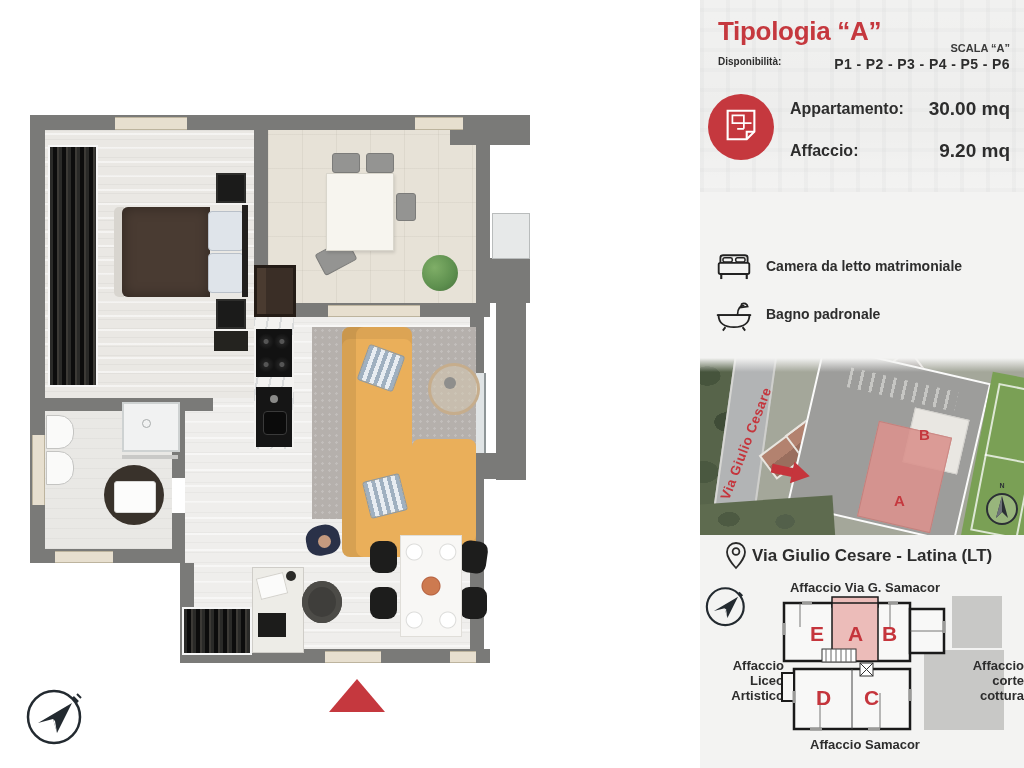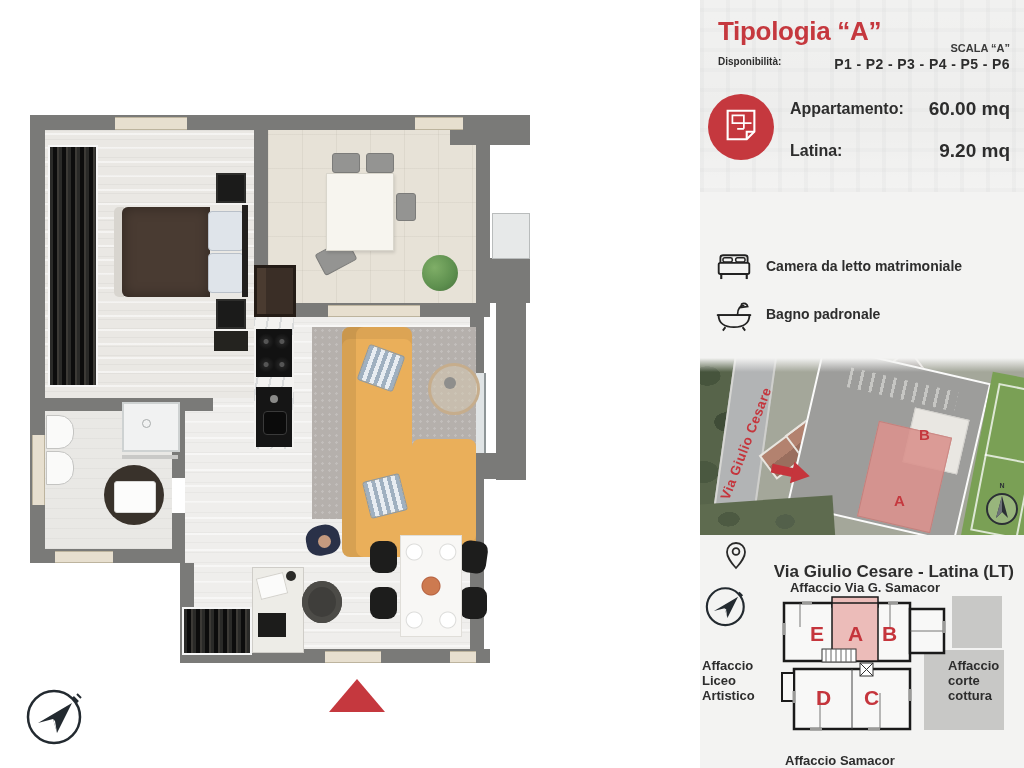--- a/index.html
+++ b/index.html
@@ -53,22 +53,22 @@
   .m-hedge{left:-6px;top:142px;width:140px;height:42px;background:#5e6b4f;transform:rotate(-4deg);
     background-image:radial-gradient(18px 12px at 25% 40%,#4d5a42 60%,transparent 61%),
       radial-gradient(16px 12px at 65% 55%,#53604a 60%,transparent 61%);}
   .m-street{left:-34px;top:78px;width:160px;text-align:center;font-size:13.5px;font-weight:bold;
     color:#c5353c;transform:rotate(-69deg);letter-spacing:.5px;white-space:nowrap;}
   .m-fade{left:0;top:0;width:324px;height:14px;background:linear-gradient(180deg,#f3f3f2,rgba(243,243,242,0));}
   .m-compassN{left:0;top:-9px;width:36px;text-align:center;font-size:7px;font-weight:bold;color:#2b2f35;}
 
   
   .addr-row{left:0;top:535px;width:324px;height:42px;}
-  .addr-text{left:52px;top:27px;width:262px;text-align:right;font-size:17px;font-weight:bold;}
-  .aff{font-size:13px;font-weight:bold;line-height:15px;}
+  .addr-text{left:52px;top:11px;width:262px;text-align:left;font-size:17px;font-weight:bold;}
+  .aff{font-size:13px;font-weight:bold;line-height:15px;text-align:right;}
   .gray-block{background:#c8c8c6;}
 
   
   #plan{left:30px;top:115px;width:512px;height:562px;}
   .wall{background:#7a7a78;}
   .floor-wood{background:#eae8e4;
     background-image:repeating-linear-gradient(0deg,rgba(255,255,255,.5) 0 2px,transparent 2px 14px),
       repeating-linear-gradient(0deg,rgba(120,120,115,.07) 0 1px,transparent 1px 9px);}
   .floor-wood-light{background:#efeeec;
     background-image:repeating-linear-gradient(0deg,rgba(255,255,255,.5) 0 2px,transparent 2px 16px),
@@ -231,22 +231,22 @@
     <div class="abs plan-badge">
       <span>
         <svg width="42" height="42" viewBox="0 0 44 44">
           <path d="M8 7 h28 v22 l-8 8 H8 Z" fill="none" stroke="#ffffff" stroke-width="2.2"></path>
           <path d="M36 29 l-8 0 0 8" fill="none" stroke="#ffffff" stroke-width="2.2"></path>
           <path d="M13 12 h12 v8 h-12 z M25 12 v14 M13 20 h6 M25 20 h8 M18 26 h7" fill="none" stroke="#ffffff" stroke-width="1.8"></path>
         </svg>
       </span>
     </div>
     <div class="abs metric-label" style="top:100px;">Appartamento:</div>
-    <div class="abs metric-value" style="top:98px;">60.00 mq</div>
-    <div class="abs metric-label" style="top:142px;">Latina:</div>
+    <div class="abs metric-value" style="top:98px;">30.00 mq</div>
+    <div class="abs metric-label" style="top:142px;">Affaccio:</div>
     <div class="abs metric-value" style="top:140px;">9.20 mq</div>
 
     <div class="abs feature-row" style="top:294px;">
       <div class="abs feature-icon">
         <svg width="42" height="36" viewBox="0 0 48 42">
           <path d="M6 20 h36 c0 9 -7 14 -18 14 s-18 -5 -18 -14 z" fill="none" stroke="#222" stroke-width="2.2"></path>
           <line x1="4" y1="20" x2="44" y2="20" stroke="#222" stroke-width="2.2"></line>
           <path d="M14 34 l-3 4 M34 34 l3 4" stroke="#222" stroke-width="2.2" fill="none"></path>
           <path d="M28 20 c0 -8 4 -12 8 -11" fill="none" stroke="#222" stroke-width="2"></path>
           <path d="M33 7 a4.5 4.5 0 0 1 7 3 l-8 1 z" fill="none" stroke="#222" stroke-width="2"></path>
@@ -325,21 +325,21 @@
           <circle cx="30" cy="32" r="26" fill="none" stroke="#232a30" stroke-width="3"></circle>
           <polygon points="14,38 48,18 33,48 29,34" fill="#232a30"></polygon>
           <polygon points="29,34 33,48 31,36" fill="#ffffff"></polygon>
           <line x1="49" y1="12" x2="54" y2="17" stroke="#232a30" stroke-width="3"></line>
         </svg>
       </div>
 
       <div class="abs aff" style="left:85px;top:3px;width:160px;text-align:center;">Affaccio Via G. Samacor</div>
       <div class="abs aff" style="left:2px;top:81px;width:82px;">Affaccio Liceo Artistico</div>
       <div class="abs aff" style="left:248px;top:81px;width:76px;">Affaccio corte cottura</div>
-      <div class="abs aff" style="left:85px;top:160px;width:160px;margin-top:16px;">Affaccio Samacor</div>
+      <div class="abs aff" style="left:85px;top:160px;width:160px;text-align:center;">Affaccio Samacor</div>
 
       <div class="abs" style="left:80px;top:16px;width:170px;height:144px;">
         <svg width="170" height="144" viewBox="0 0 170 144">
           <rect x="4" y="10" width="126" height="58" fill="#f8f8f7" stroke="#1a1a1a" stroke-width="2.5"></rect>
           <rect x="130" y="16" width="34" height="44" fill="#f8f8f7" stroke="#1a1a1a" stroke-width="2.5"></rect>
           <rect x="52" y="4" width="46" height="10" fill="#ecbcb9" stroke="#1a1a1a" stroke-width="1.5"></rect>
           <rect x="52" y="10" width="46" height="58" fill="#ecbcb9" stroke="#1a1a1a" stroke-width="1.5"></rect>
           <rect x="14" y="76" width="116" height="60" fill="#f8f8f7" stroke="#1a1a1a" stroke-width="2.5"></rect>
           <rect x="2" y="80" width="12" height="28" fill="#f8f8f7" stroke="#1a1a1a" stroke-width="2"></rect>
           <line x1="72" y1="76" x2="72" y2="136" stroke="#444" stroke-width="1"></line>

